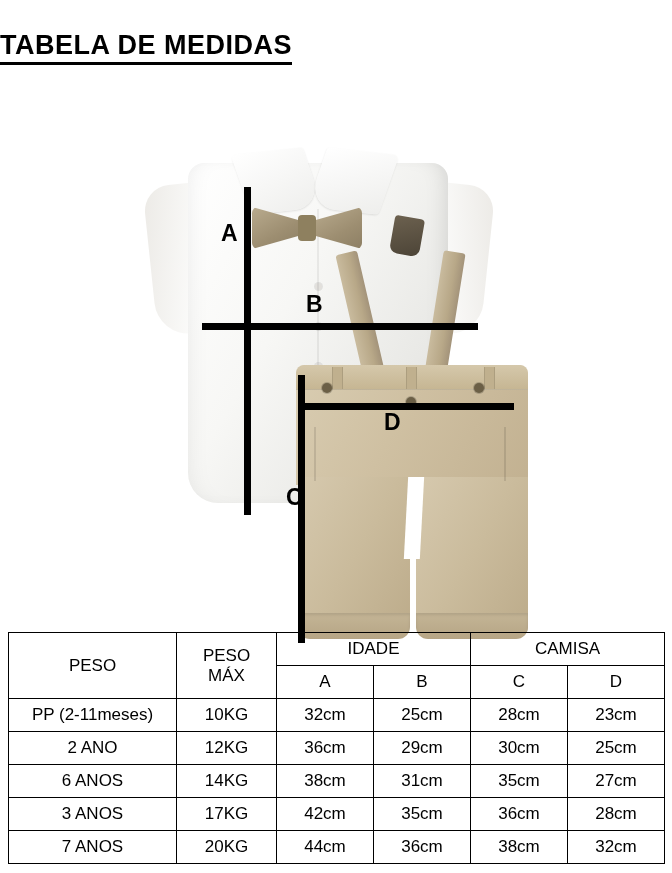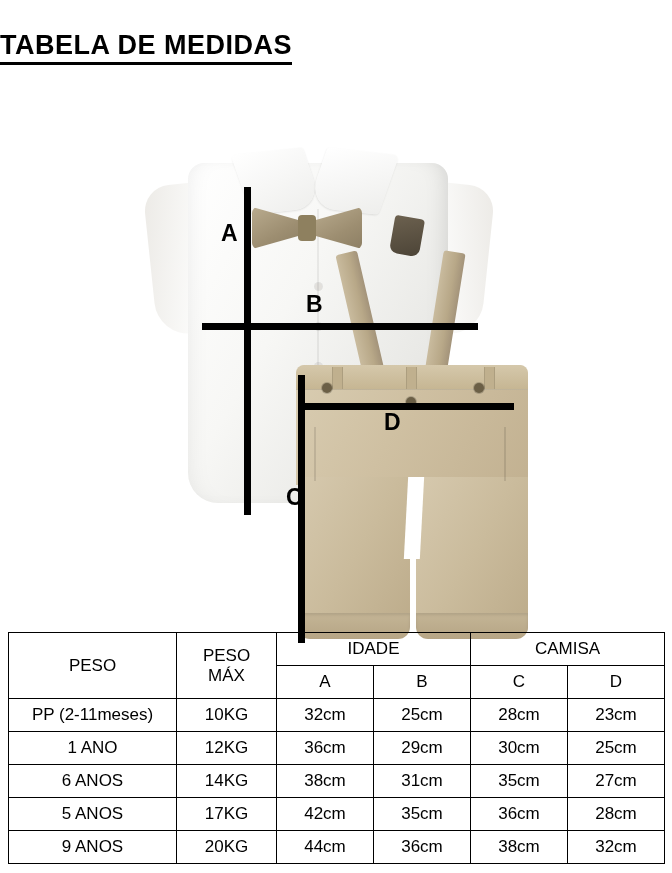--- a/index.html
+++ b/index.html
@@ -401,45 +401,45 @@
       <tbody>
         <tr>
           <td>PP (2-11meses)</td>
           <td>10KG</td>
           <td>32cm</td>
           <td>25cm</td>
           <td>28cm</td>
           <td>23cm</td>
         </tr>
         <tr>
-          <td>1 ANO</td>
+          <td>2 ANO</td>
           <td>12KG</td>
           <td>36cm</td>
           <td>29cm</td>
           <td>30cm</td>
           <td>25cm</td>
         </tr>
         <tr>
           <td>6 ANOS</td>
           <td>14KG</td>
           <td>38cm</td>
           <td>31cm</td>
           <td>35cm</td>
           <td>27cm</td>
         </tr>
         <tr>
-          <td>5 ANOS</td>
+          <td>3 ANOS</td>
           <td>17KG</td>
           <td>42cm</td>
           <td>35cm</td>
           <td>36cm</td>
           <td>28cm</td>
         </tr>
         <tr>
-          <td>9 ANOS</td>
+          <td>7 ANOS</td>
           <td>20KG</td>
           <td>44cm</td>
           <td>36cm</td>
           <td>38cm</td>
           <td>32cm</td>
         </tr>
       </tbody>
     </table>
   </div>
 

